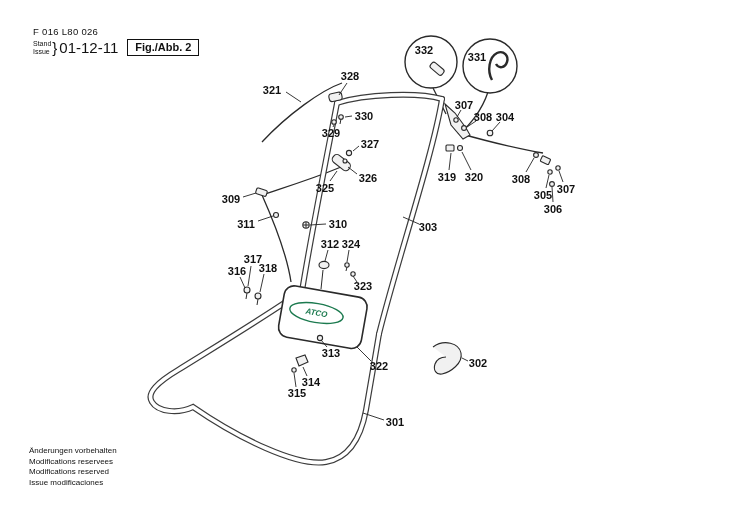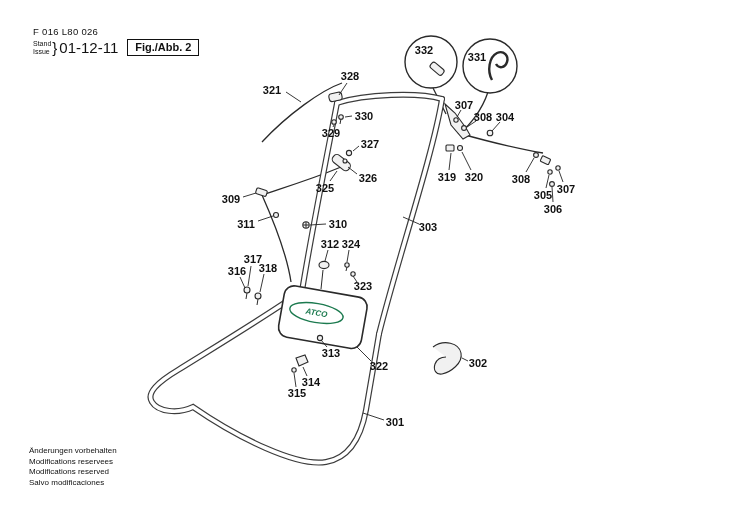--- a/index.html
+++ b/index.html
@@ -196,16 +196,16 @@
         <text class="callout-text" x="395" y="422">301</text>
         <text class="callout-text" x="424" y="50">332</text>
         <text class="callout-text" x="477" y="57">331</text>
       </g>
   </svg>
 
   <div class="footer">
     <div>Änderungen vorbehalten</div>
     <div>Modifications reservees</div>
     <div>Modifications reserved</div>
-    <div>Salvo modificaciones</div>
+    <div>Issue modificaciones</div>
   </div>
 
 </div>
 
 </body></html>

